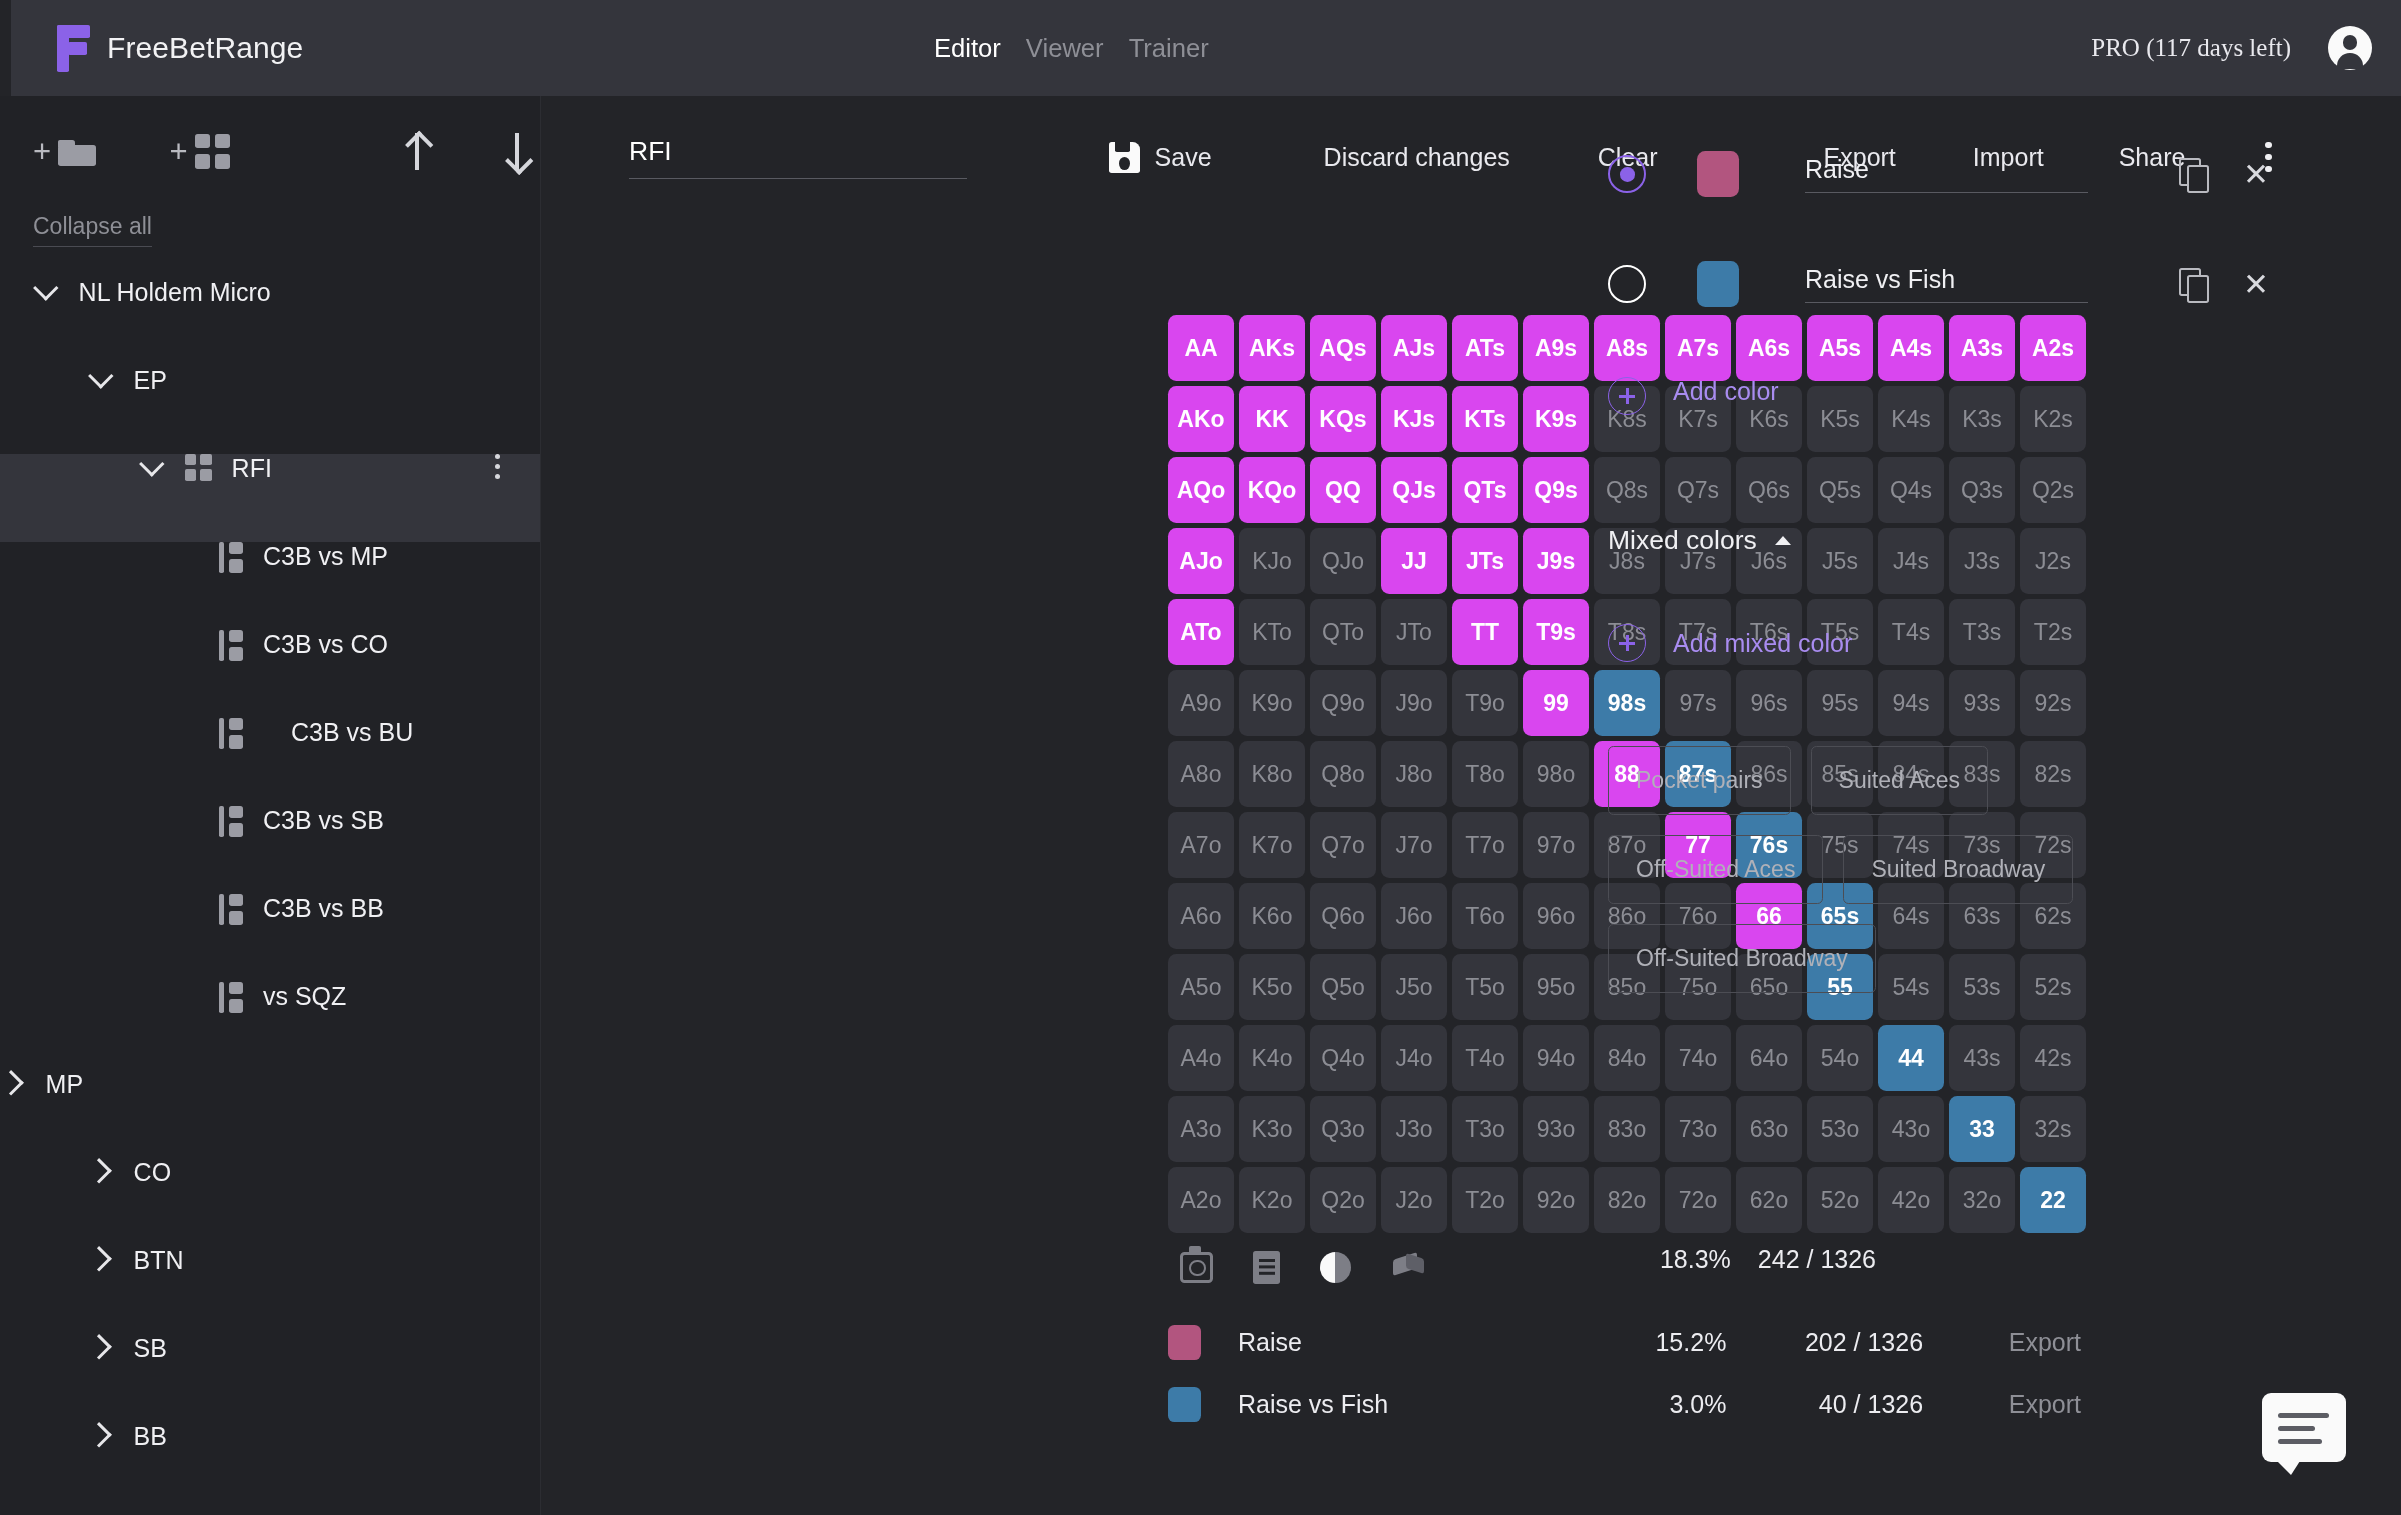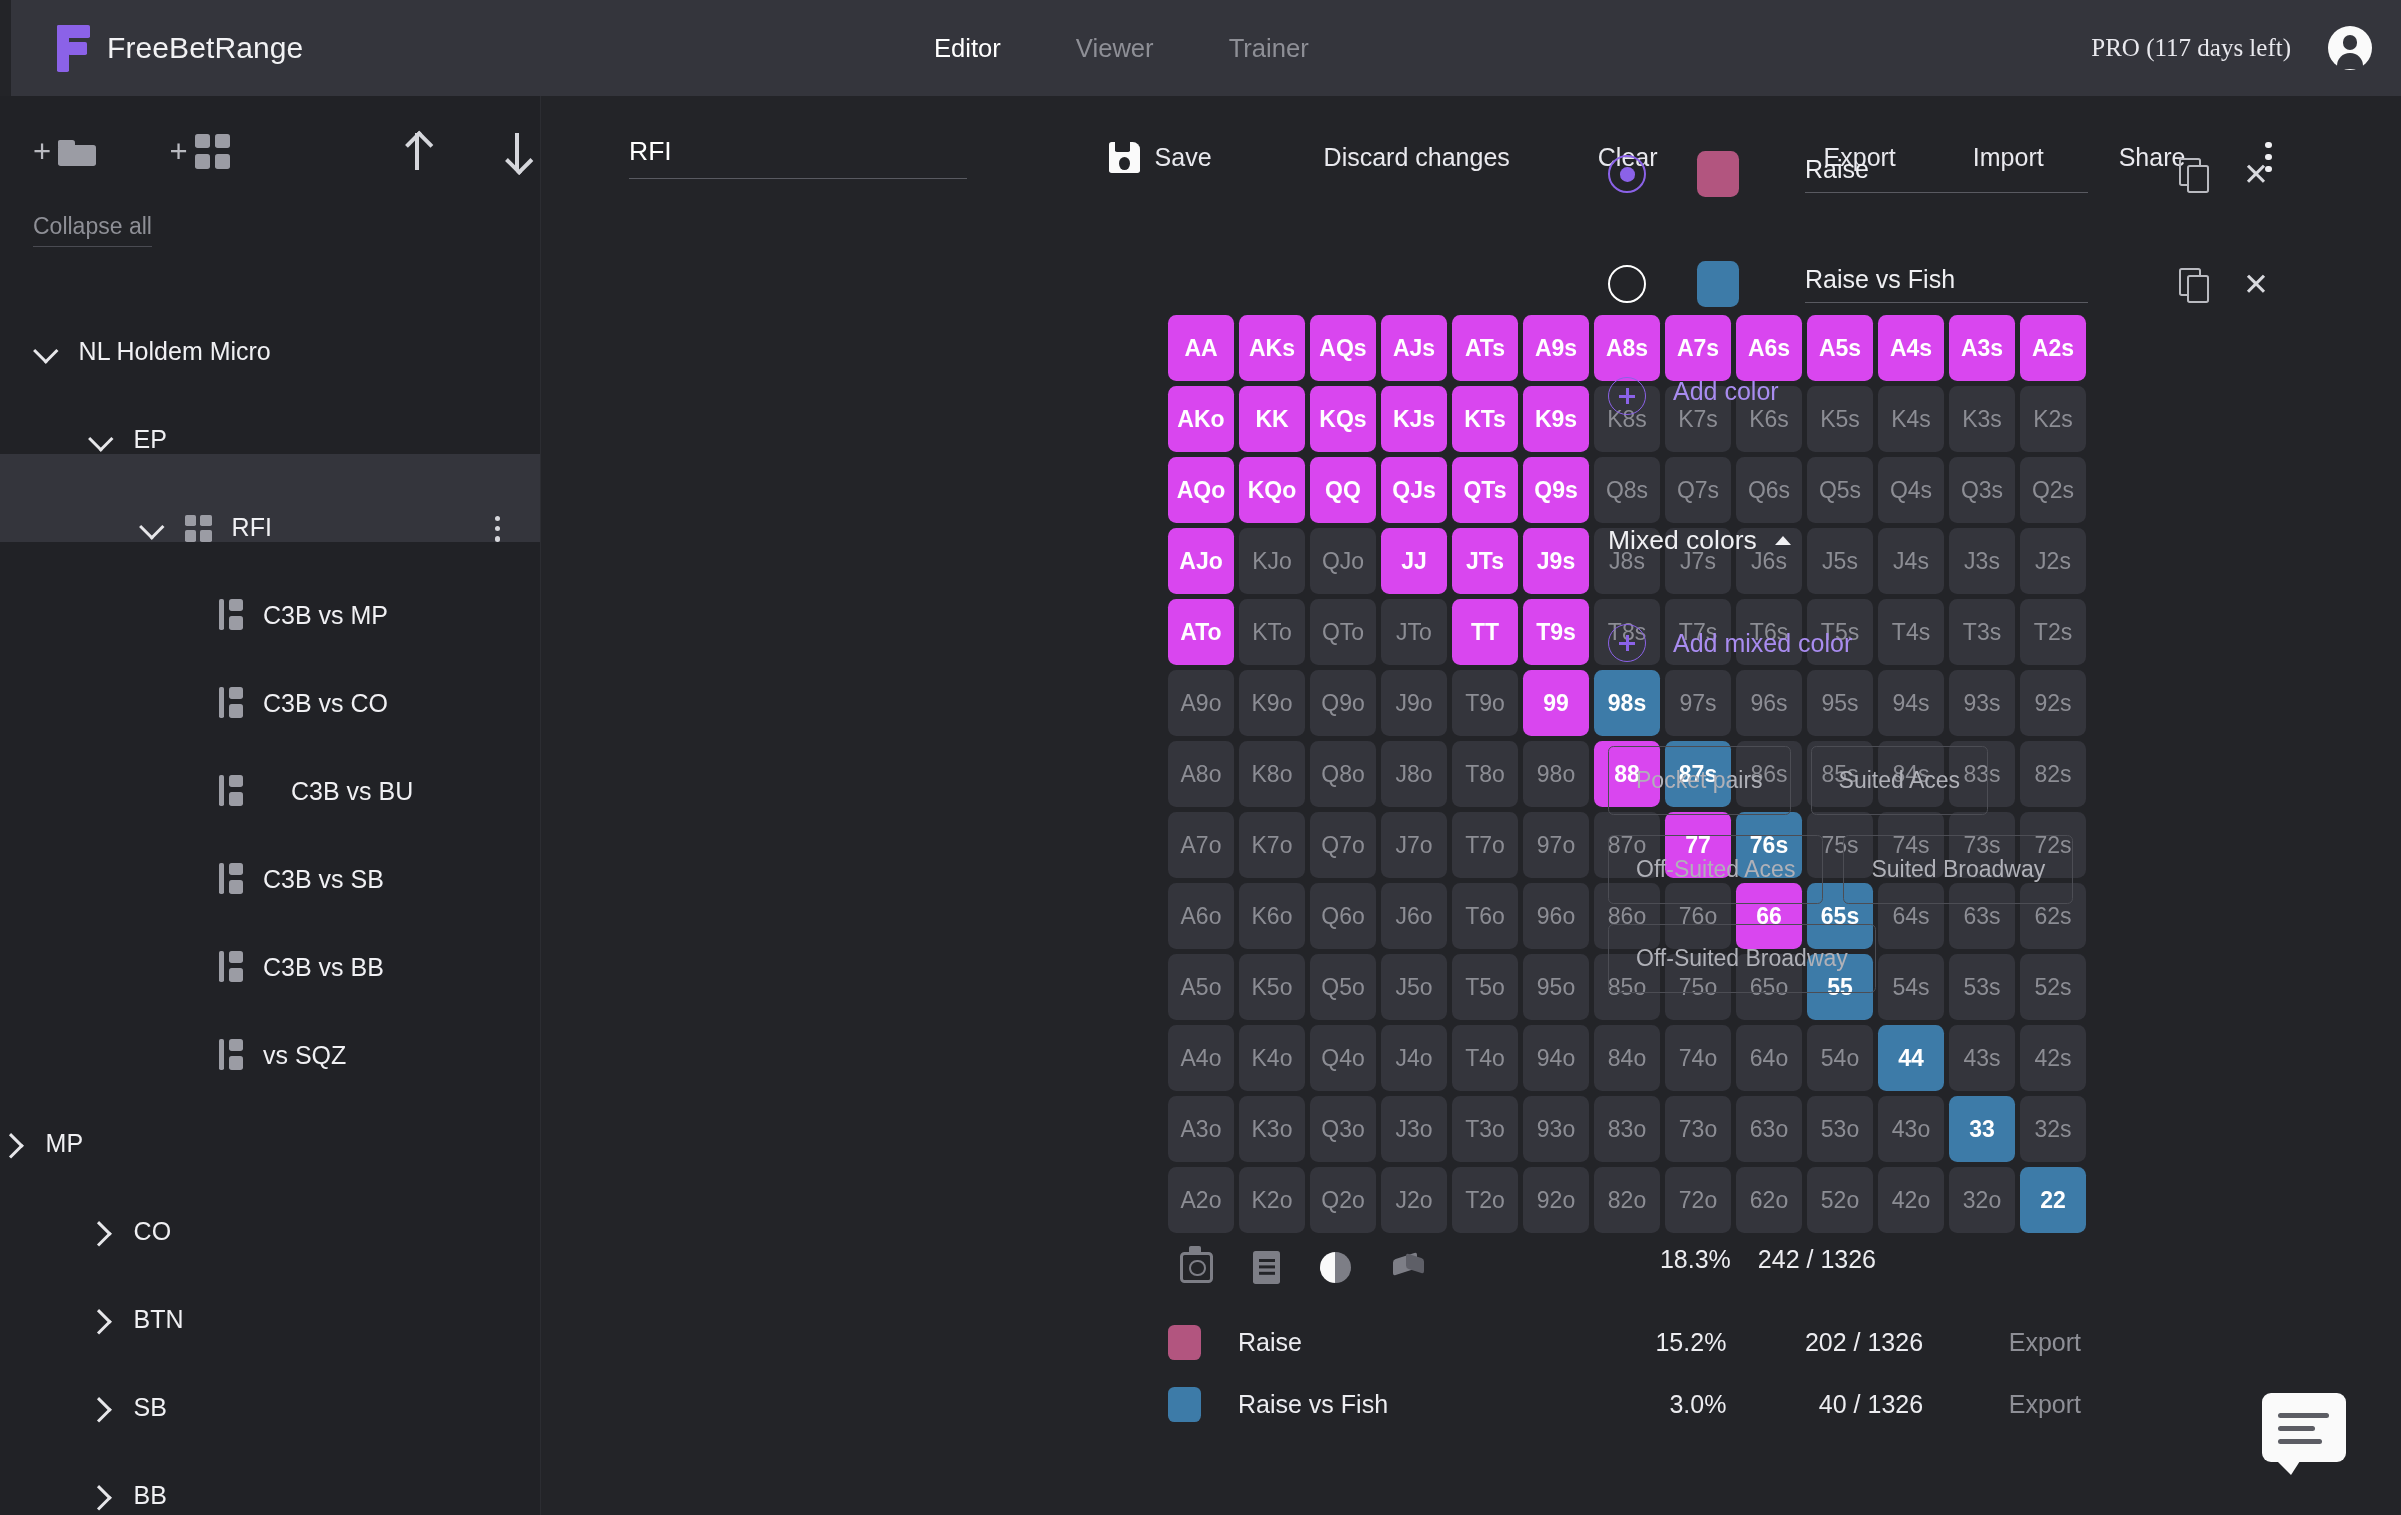--- a/index.html
+++ b/index.html
@@ -17,21 +17,21 @@
     display: flex; align-items: center;
   }
   .brand { display: flex; align-items: center; gap: 18px; margin-left: 40px; width: 512px; }
   .brand-logo { width: 38px; height: 47px; position: relative; }
   .brand-logo i { position: absolute; background: #8b62e8; display: block; border-radius: 1.8px; }
   .bl1 { left: 5.5px; top: 0px; width: 33px; height: 13.7px; }
   .bl2 { left: 5.5px; top: 0px; width: 12px; height: 47px; }
   .bl3 { left: 17.4px; top: 17.4px; width: 19px; height: 12.8px; }
   .brand-name { color: #f2f2f4; font-size: 30px; letter-spacing: 0.1px; }
 
-  .topnav { display: flex; align-items: center; gap: 75px; position: absolute; left: 923px; top: 0; height: 96px; }
+  .topnav { display: flex; align-items: center; gap: 25px; position: absolute; left: 923px; top: 0; height: 96px; }
   .topnav a { font-size: 25.6px; text-decoration: none; color: #8e8f96; }
   .topnav a.active { color: #ffffff; }
 
   .topright { position: absolute; right: 40px; top: 0; height: 96px; display: flex; align-items: center; gap: 37px; }
   .pro-label { color: #e9e9ee; font-size: 25px; font-family: Liberation Serif, serif; }
   .avatar-icon { width: 44px; height: 44px; border-radius: 50%; background: #fafafa; position: relative; }
   .avatar-icon::before { content:""; position:absolute; left:14.6px; top:9px; width:14.6px; height:14.6px; border-radius:50%; background:#34353c; }
   .avatar-icon::after { content:""; position:absolute; left:9px; top:27px; width:25.6px; height:16.4px; border-radius:12.8px 12.8px 0 0; background:#34353c; }
 
   
@@ -54,21 +54,21 @@
   .arrow-ic::after { content:""; position:absolute; left:7.3px; top:3.7px; width:16.4px; height:16.4px; border-left:4.6px solid #d6d7dc; border-top:4.6px solid #d6d7dc; transform: rotate(45deg); }
   .arrow-ic.down::after { top: 20px; border-left:none; border-top:none; border-right:4.6px solid #d6d7dc; border-bottom:4.6px solid #d6d7dc; }
   .side-tools-right { display:flex; align-items:center; gap: 69px; margin-left: 99px; }
 
   .collapse-all {
     margin: 42px 0 0 33px; color: #8e8f96; font-size: 23px;
     border-bottom: 0.9px solid #4a4b52; display:inline-block; padding-bottom: 5.5px; cursor:pointer;
   }
   .tree { margin-top: 31px; }
   .tree-row {
-    display: flex; align-items: flex-end; height: 88px; cursor: pointer; position: relative;
+    display: flex; align-items: flex-start; height: 88px; cursor: pointer; position: relative;
   }
   .tree-row.selected { background: #34353c; }
   .chev { width: 25.6px; height: 25.6px; position: relative; flex: 0 0 25.6px; }
   .chev::after {
     content:""; position:absolute; left:3.7px; top:1.8px; width:14.6px; height:14.6px;
     border-right: 3.7px solid #e7e7ea; border-bottom: 3.7px solid #e7e7ea;
     transform: rotate(45deg);
   }
   .chev.right::after { transform: rotate(-45deg); left: 1.8px; top: 4.6px; }
   .tree-label { color: #f0f0f3; font-size: 25px; margin-left: 20px; white-space: nowrap; }

